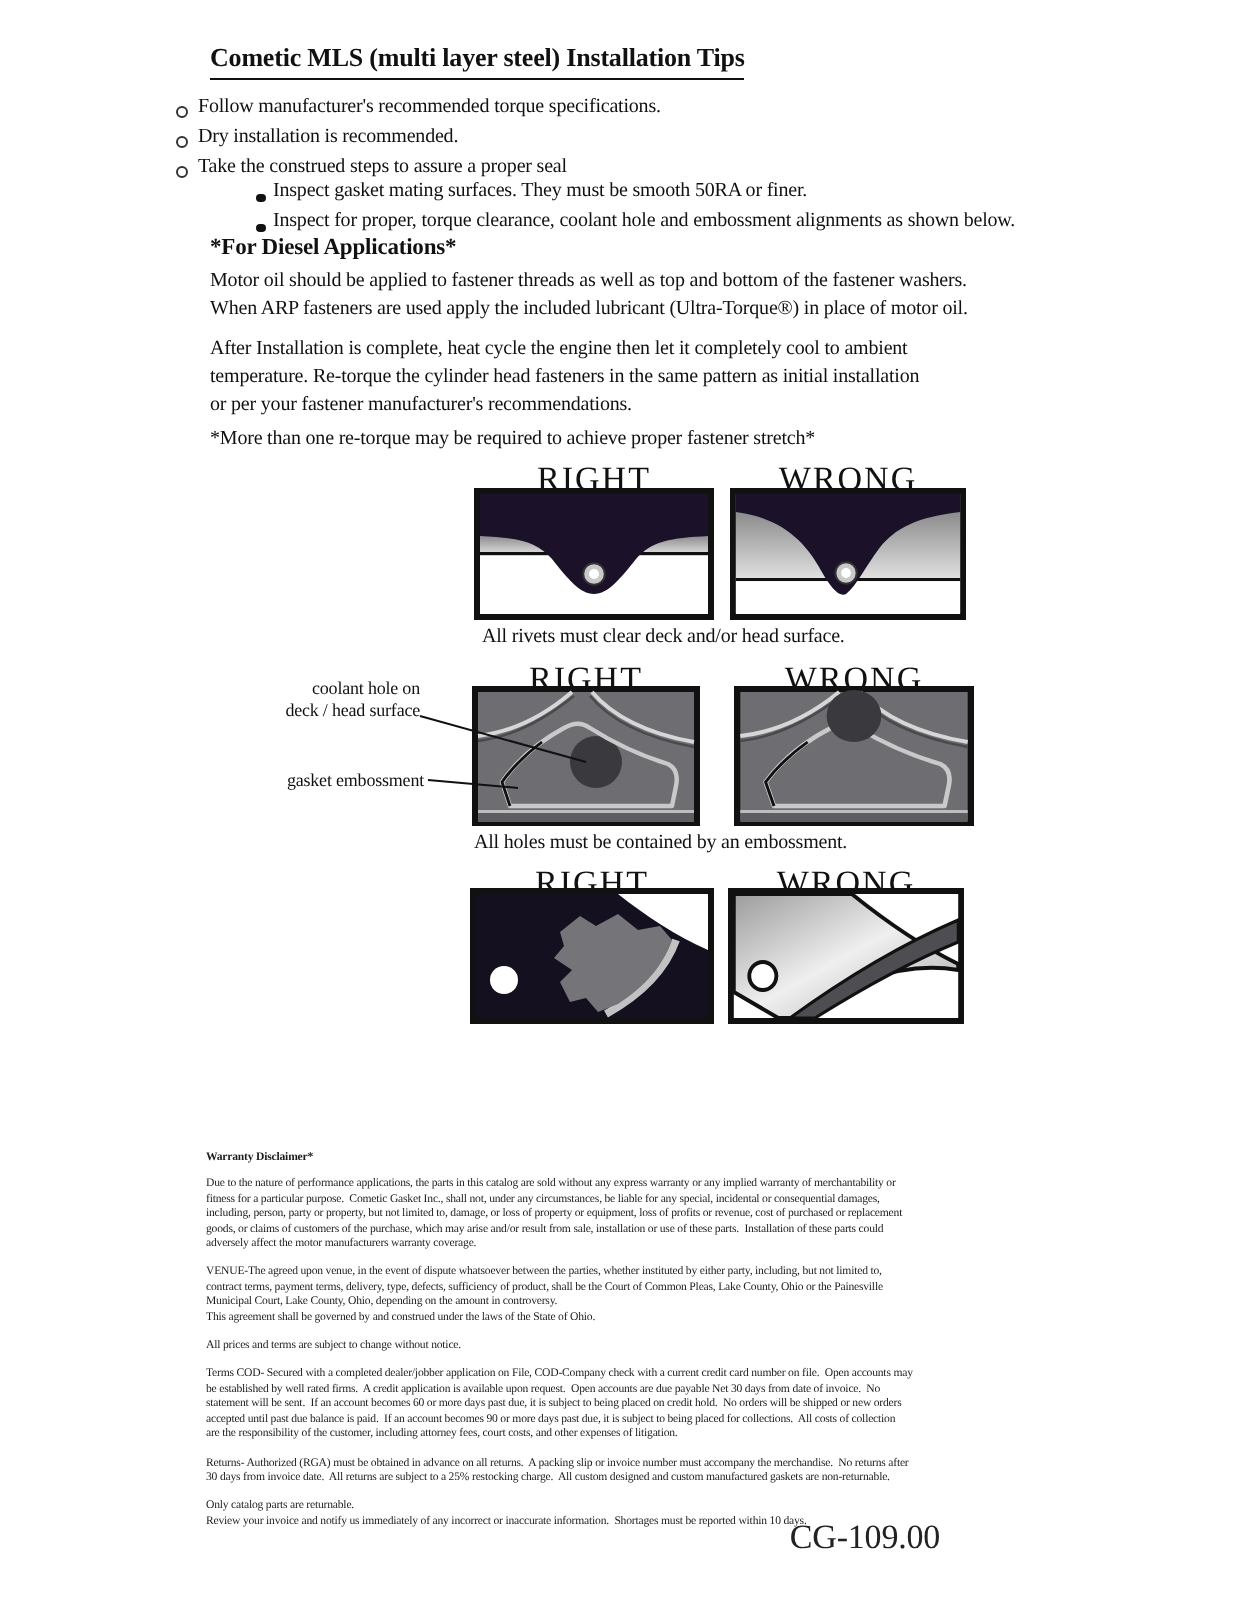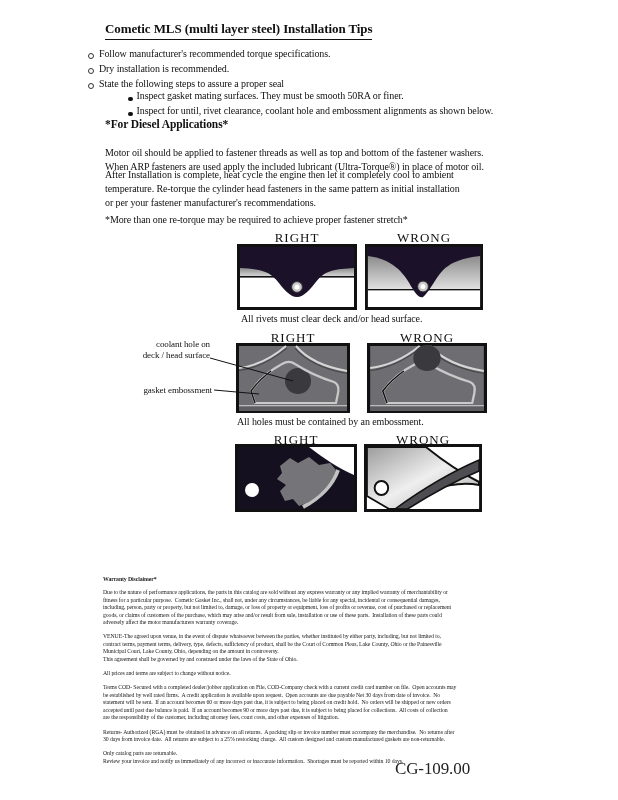--- a/index.html
+++ b/index.html
@@ -13,21 +13,21 @@
     left:105px;top:21px;font-size:13px;font-weight:bold;
     border-bottom:1.6px solid #111;padding-bottom:2px;white-space:pre;
   }
   .bullets{left:88px;top:44px;}
   .bullet-row{display:flex;align-items:flex-end;height:15px;font-size:10px;}
   .o-dot{flex:0 0 auto;width:4px;height:4px;border:1px solid #333;border-radius:50%;margin:3.5px 5px 0 0;}
   .f-dot{flex:0 0 auto;width:4.5px;height:4.5px;background:#111;border-radius:50%;margin:3.5px 4px 0 0;}
   .subbullets{left:128px;top:86px;}
   .h2{left:105px;top:118px;font-size:11.5px;font-weight:bold;}
   .para{font-size:10px;line-height:14px;white-space:pre-line;}
-  .diag-label{font-size:13px;letter-spacing:1px;text-align:center;}
+  .diag-label{font-size:17px;letter-spacing:1px;text-align:center;}
   .caption{font-size:10px;white-space:pre-line;line-height:12px;}
   .callout{font-size:9px;line-height:11px;text-align:right;white-space:pre-line;}
   .legal{left:103px;top:576px;width:470px;font-size:5.8px;line-height:7.4px;color:#1c1c1c;}
   .legal .lg-head{font-weight:bold;margin:0 0 6px 0;white-space:pre;}
   .legal p{margin:0 0 7px 0;white-space:pre;}
   .pageno{left:380px;top:759px;width:105px;text-align:center;font-size:17px;color:#222;}
   svg{display:block;}
 </style>
 </head>
 <body>
@@ -40,37 +40,37 @@
     <div class="bullet-row">
       <span class="o-dot"></span>
       <span>Follow manufacturer's recommended torque specifications.</span>
     </div>
     <div class="bullet-row">
       <span class="o-dot"></span>
       <span>Dry installation is recommended.</span>
     </div>
     <div class="bullet-row">
       <span class="o-dot"></span>
-      <span>State the following steps to assure a proper seal</span>
+      <span>Take the construed steps to assure a proper seal</span>
     </div>
   </div>
 
   <div class="abs subbullets">
     <div class="bullet-row">
       <span class="f-dot"></span>
       <span>Inspect gasket mating surfaces.  They must be smooth 50RA or finer.</span>
     </div>
     <div class="bullet-row">
       <span class="f-dot"></span>
-      <span>Inspect for until, rivet clearance, coolant hole and embossment alignments as shown below.</span>
+      <span>Inspect for proper, torque clearance, coolant hole and embossment alignments as shown below.</span>
     </div>
   </div>
 
   <div class="abs h2">*For Diesel Applications*</div>
-  <div class="abs para" style="left:105px;top:134px;margin-top:12px;">Motor oil should be applied to fastener threads as well as top and bottom of the fastener washers.
+  <div class="abs para" style="left:105px;top:134px;">Motor oil should be applied to fastener threads as well as top and bottom of the fastener washers.
 When ARP fasteners are used apply the included lubricant (Ultra-Torque®) in place of motor oil.</div>
   <div class="abs para" style="left:105px;top:168px;">After Installation is complete, heat cycle the engine then let it completely cool to ambient
 temperature. Re-torque the cylinder head fasteners in the same pattern as initial installation
 or per your fastener manufacturer's recommendations.</div>
   <div class="abs para" style="left:105px;top:213px;">*More than one re-torque may be required to achieve proper fastener stretch*</div>
 
   <div class="abs" style="left:0;top:228px;width:618px;height:100px;">
     <div class="abs diag-label" style="left:237px;top:2px;width:120px;">RIGHT</div>
     <div class="abs diag-label" style="left:365px;top:2px;width:118px;">WRONG</div>
 

